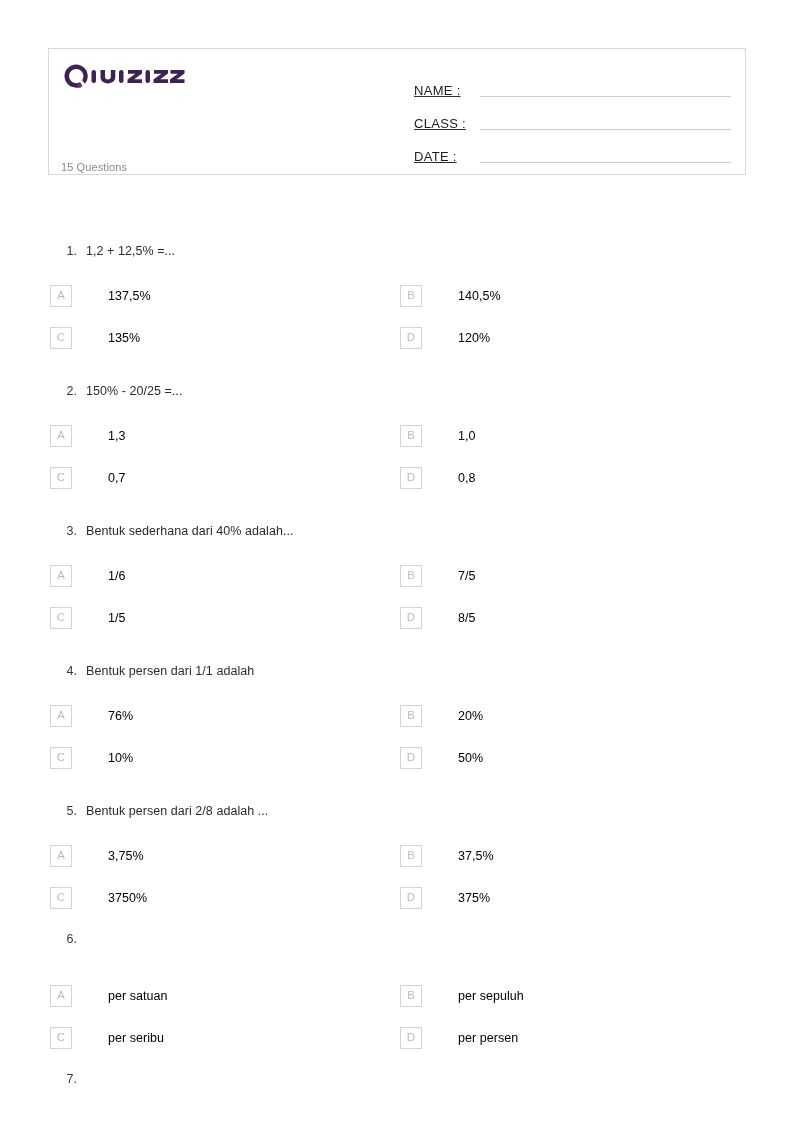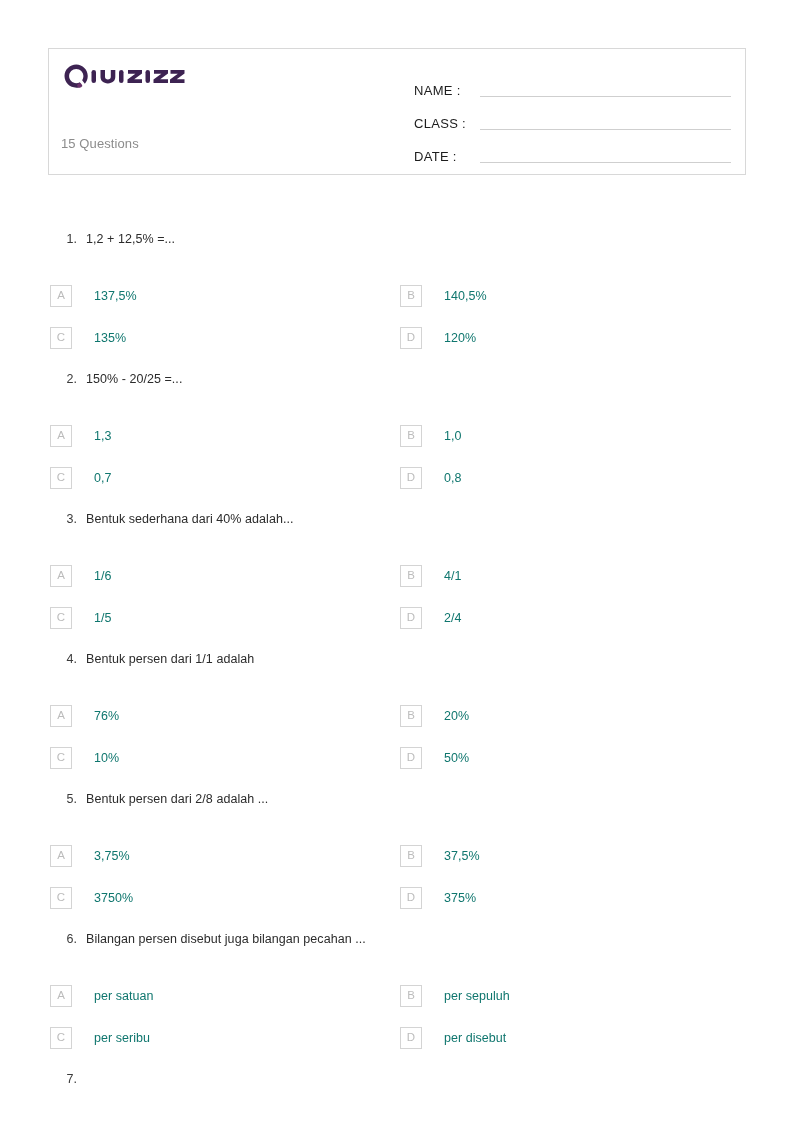--- a/index.html
+++ b/index.html
@@ -56,30 +56,31 @@
     top: 79px;
     font-size: 13.5px;
     color: #3c3c3c;
     letter-spacing: 0.1px;
     white-space: nowrap;
   }
 
   .quiz-subtitle {
     position: absolute;
     left: 12px;
-    top: 87px;
-    font-size: 13px;
+    top: 112px;
+    font-size: 11px;
     color: #8c8c8c;
     letter-spacing: 0.1px;
   }
 
   .header-right {
     flex: 1;
     position: relative;
     padding-top: 18px;
+    text-decoration: underline;
   }
 
   .field-row {
     display: flex;
     align-items: flex-end;
     height: 33px;
     padding-right: 14px;
   }
 
   .field-label {
@@ -125,20 +126,21 @@
     text-align: right;
     padding-right: 9px;
     flex: none;
     letter-spacing: 0.1px;
   }
 
   .q-text {
     font-size: 12.5px;
     color: #2b2b2b;
     letter-spacing: 0.05px;
+    margin-top: 12px;
   }
 
   .options {
     position: relative;
     margin-top: 15px;
   }
 
   .option-row {
     display: flex;
     height: 42px;
@@ -161,23 +163,23 @@
     font-size: 11.5px;
     display: flex;
     align-items: center;
     justify-content: center;
     flex: none;
     background: #ffffff;
     line-height: 1;
   }
 
   .opt-text {
-    margin-left: 22px;
+    margin-left: 36px;
     font-size: 12.5px;
-    color: #0f766e;
+    color: #000000;
     letter-spacing: 0.05px;
   }
 </style>
 </head>
 <body>
 
 <div class="page">
 
   <div class="header-card">
 
@@ -281,31 +283,31 @@
           <span class="q-text">Bentuk sederhana dari 40% adalah...</span>
         </div>
         <div class="options">
           <div class="option-row">
             <div class="option col-a">
               <span class="opt-letter">A</span>
               <span class="opt-text">1/6</span>
             </div>
             <div class="option col-b">
               <span class="opt-letter">B</span>
-              <span class="opt-text">4/1</span>
+              <span class="opt-text">7/5</span>
             </div>
           </div>
           <div class="option-row">
             <div class="option col-a">
               <span class="opt-letter">C</span>
               <span class="opt-text">1/5</span>
             </div>
             <div class="option col-b">
               <span class="opt-letter">D</span>
-              <span class="opt-text">2/4</span>
+              <span class="opt-text">8/5</span>
             </div>
           </div>
         </div>
       </div>
       <div class="question-block">
         <div class="q-head">
           <span class="q-num">4.</span>
           <span class="q-text">Bentuk persen dari 1/1 adalah</span>
         </div>
         <div class="options">
@@ -355,41 +357,40 @@
             <div class="option col-b">
               <span class="opt-letter">D</span>
               <span class="opt-text">375%</span>
             </div>
           </div>
         </div>
       </div>
       <div class="question-block">
         <div class="q-head">
           <span class="q-num">6.</span>
-          <span class="q-text">Bilangan persen disebut juga bilangan pecahan ...</span>
         </div>
         <div class="options">
           <div class="option-row">
             <div class="option col-a">
               <span class="opt-letter">A</span>
               <span class="opt-text">per satuan</span>
             </div>
             <div class="option col-b">
               <span class="opt-letter">B</span>
               <span class="opt-text">per sepuluh</span>
             </div>
           </div>
           <div class="option-row">
             <div class="option col-a">
               <span class="opt-letter">C</span>
               <span class="opt-text">per seribu</span>
             </div>
             <div class="option col-b">
               <span class="opt-letter">D</span>
-              <span class="opt-text">per disebut</span>
+              <span class="opt-text">per persen</span>
             </div>
           </div>
         </div>
       </div>
       <div class="question-block partial">
         <div class="q-head">
           <span class="q-num">7.</span>
         </div>
       </div>
     </div>

